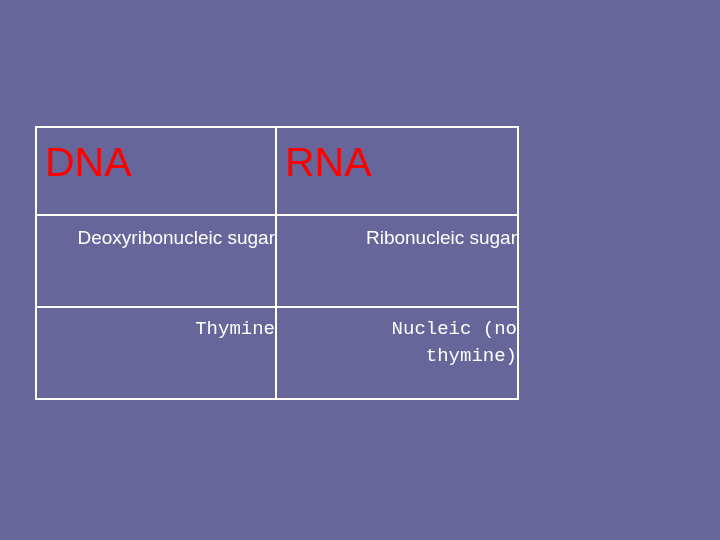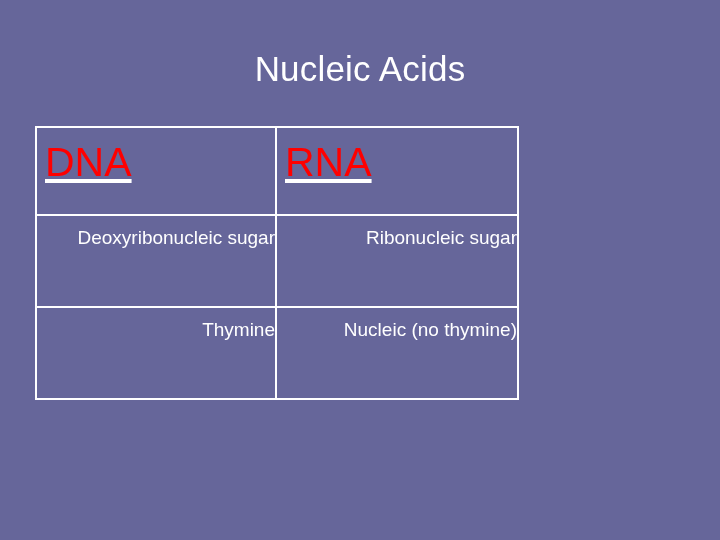--- a/index.html
+++ b/index.html
@@ -46,48 +46,47 @@
     padding: 8px 0 8px 8px;
     color: #ffffff;
     font-size: 19px;
     line-height: 27px;
   }
   .compare-table col.col-dna { width: 240px; }
   .compare-table col.col-rna { width: 242px; }
 
   .header-cell {
     height: 70px;
-    text-decoration: underline;
   }
   .header-cell .header-text {
     color: #ff0000;
     font-size: 41px;
     line-height: 48px;
     font-weight: normal;
     display: block;
     padding-top: 2px;
   }
   .body-cell {
     height: 74px;
     text-align: right;
   }
   .body-cell.tall {
     height: 74px;
+    font-family: Liberation Mono, monospace;
   }
   .cell-text {
     display: block;
     white-space: pre-wrap;
   }
 </style>
 </head>
 <body>
 
 <div class="slide">
 
-  <div class="slide-title">Nucleic Acids</div>
 
   <table class="compare-table">
     <colgroup>
       <col class="col-dna">
       <col class="col-rna">
     </colgroup>
     <tbody>
       <tr>
         <td class="header-cell">
           <span class="header-text">DNA</span>

